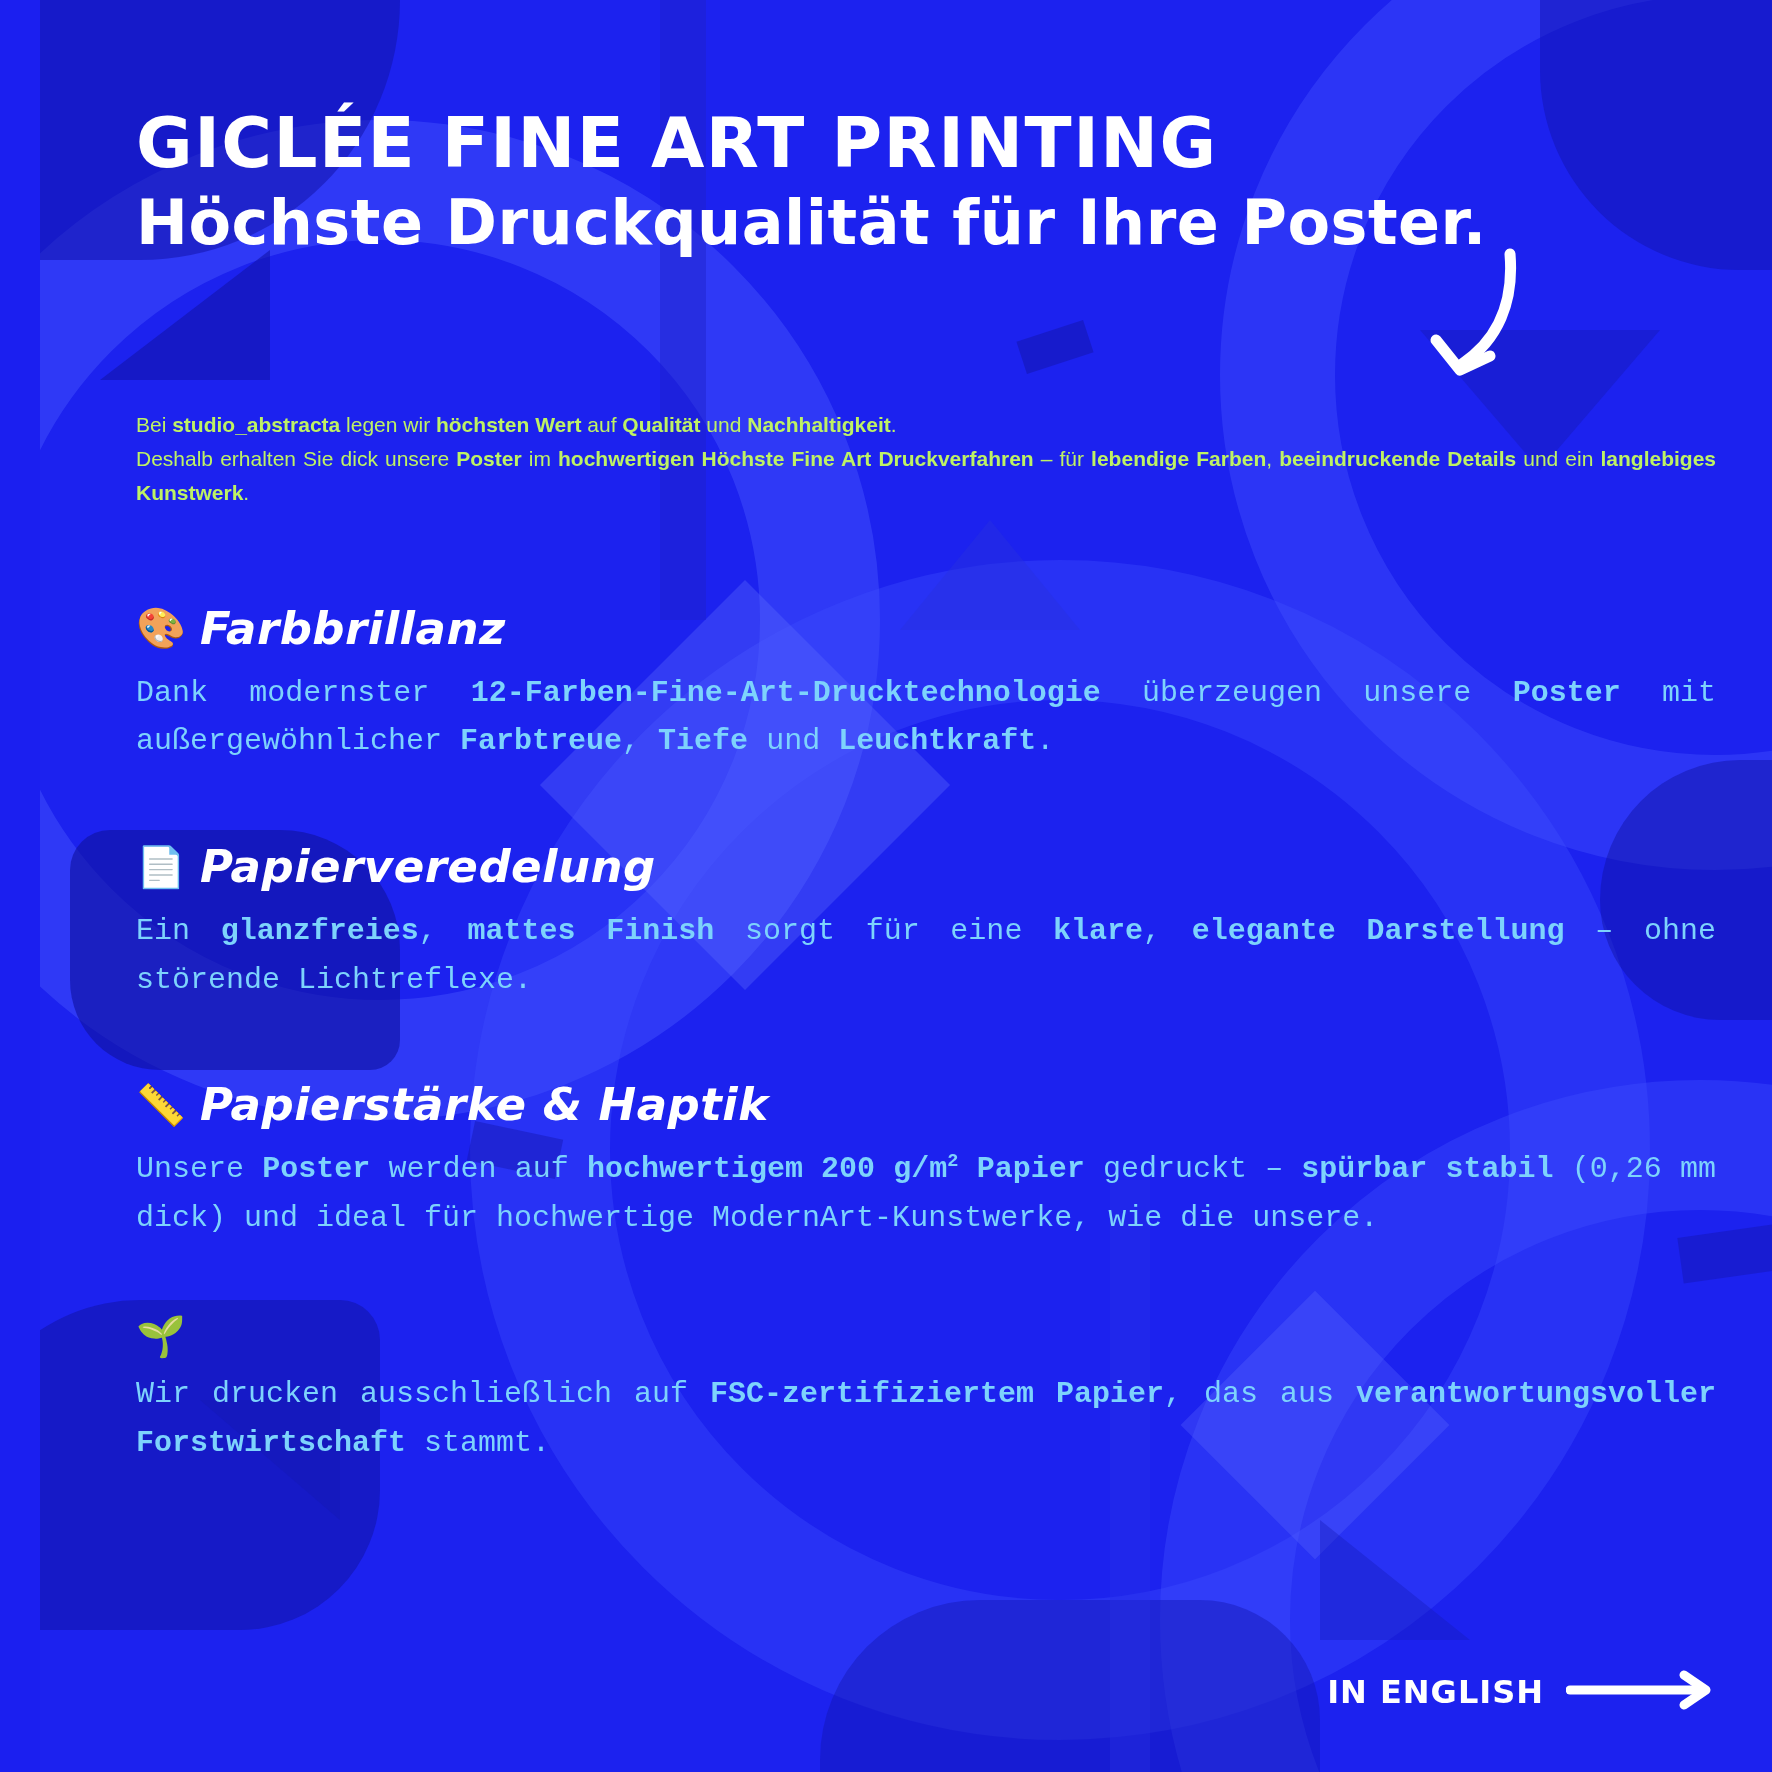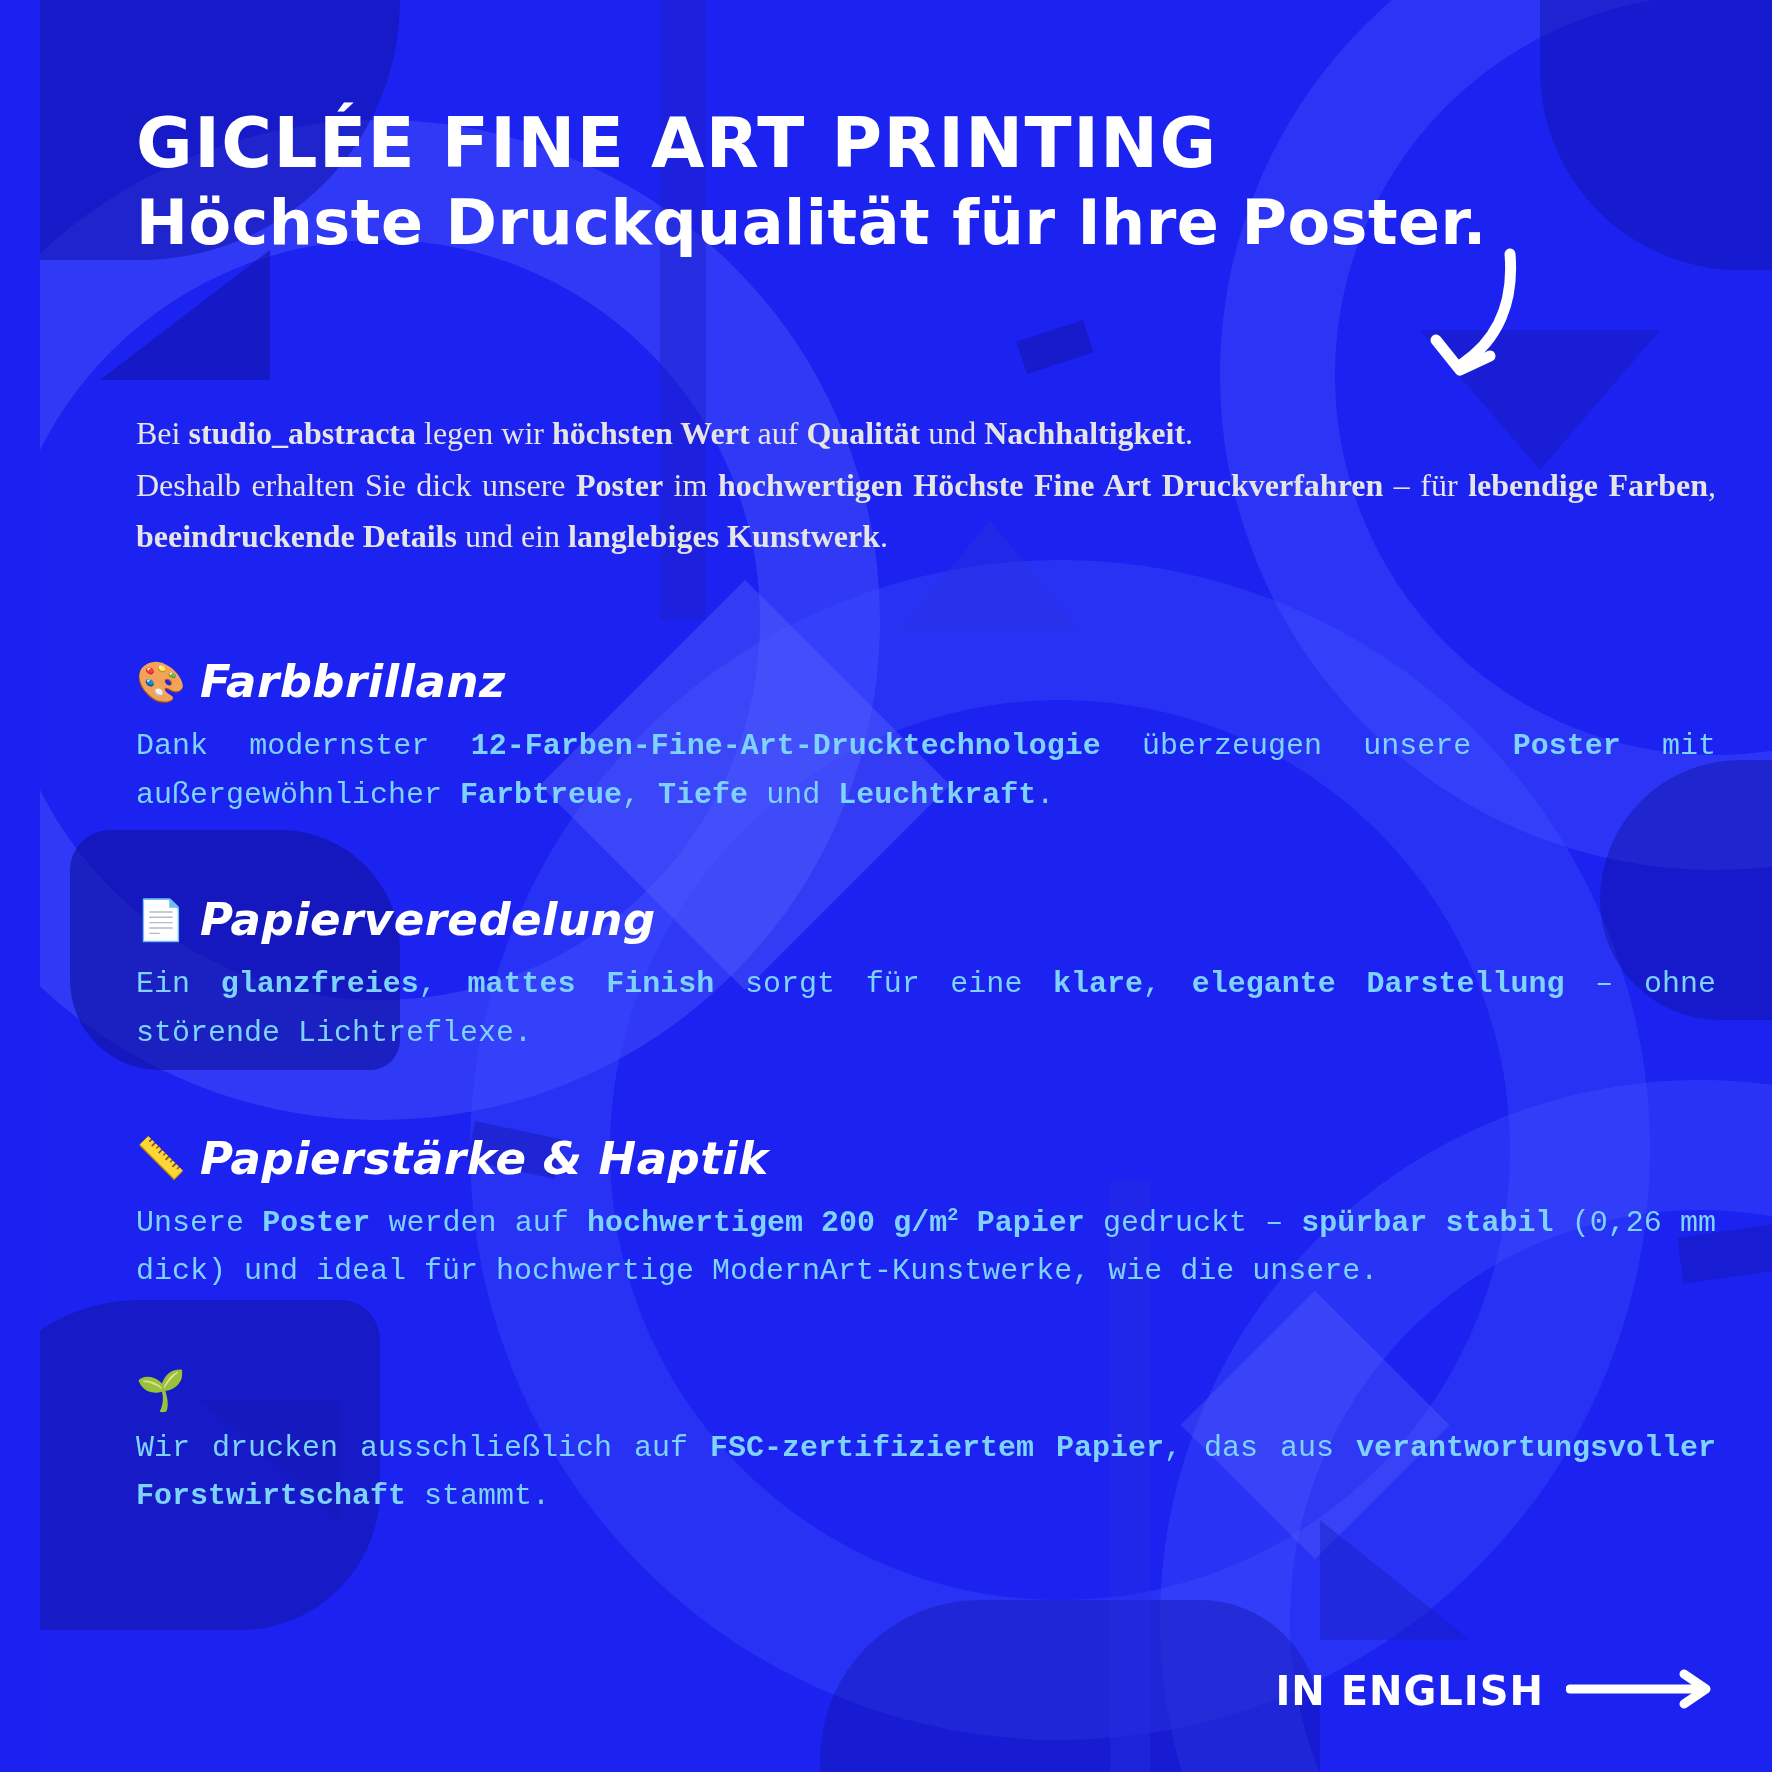--- a/index.html
+++ b/index.html
@@ -64,26 +64,26 @@
     font-size: 62px;
     line-height: 1.12;
     letter-spacing: 0.5px;
     font-weight: 700;
     color: #ffffff;
     margin: 10px 0 0 0;
   }
 
   .intro {
     margin-top: 150px;
-    color: #e5e5e5;
-    font-size: 32px;
+    color: #bef264;
+    font-size: 21px;
     line-height: 1.62;
     text-align: justify;
     max-width: 1590px;
-    font-family: Liberation Serif, serif;
+    font-family: Liberation Sans, sans-serif;
   }
   .intro b { font-weight: 700; }
 
   .section { margin-top: 74px; }
   .section.first { margin-top: 92px; }
 
   .sec-head {
     display: flex;
     align-items: center;
     gap: 18px;
@@ -130,21 +130,21 @@
     right: 96px;
     bottom: 58px;
     display: flex;
     align-items: center;
     gap: 22px;
     z-index: 6;
   }
   .cta-label {
     font-family: "DejaVu Sans", sans-serif;
     font-weight: 700;
-    font-size: 40px;
+    font-size: 32px;
     letter-spacing: 1px;
     color: #ffffff;
   }
 </style>
 </head>
 <body>
 
 <div class="poster">
 
   <div class="bg">

